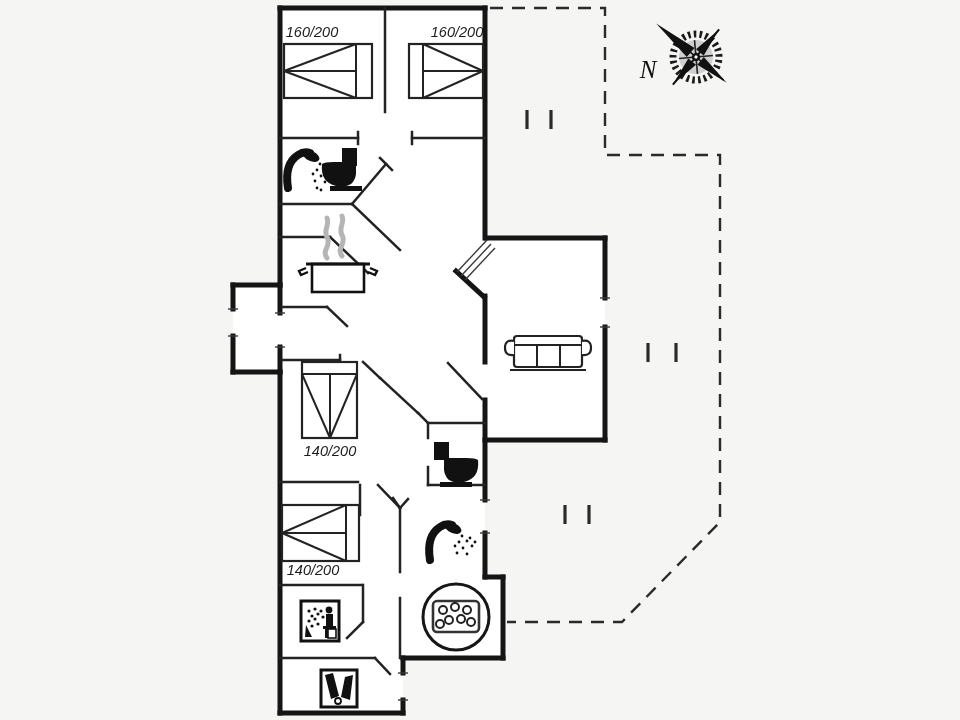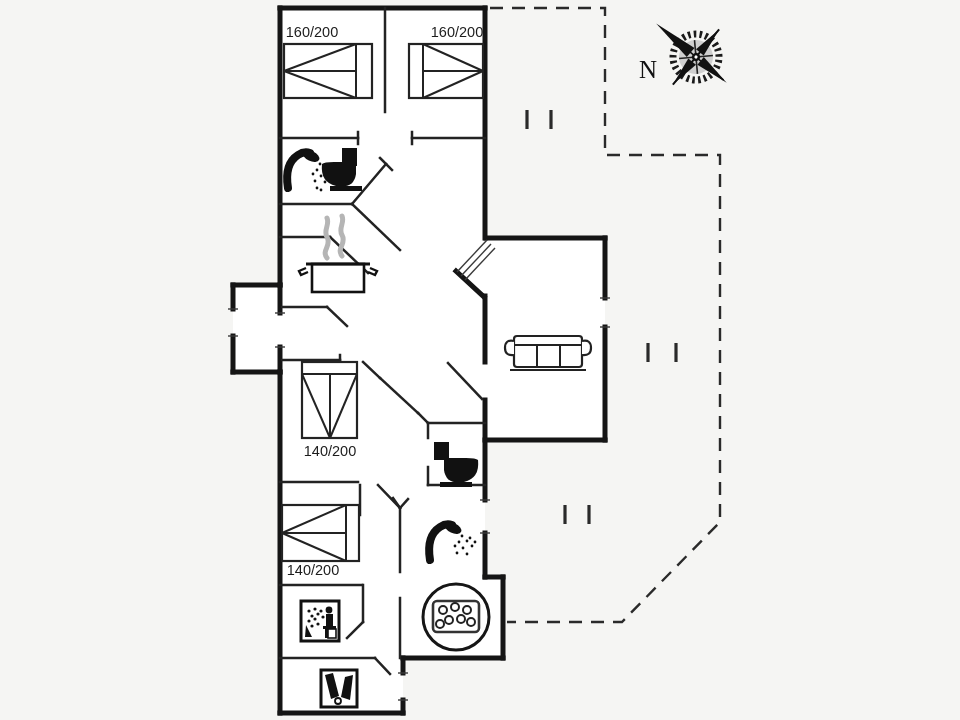--- a/index.html
+++ b/index.html
@@ -1,17 +1,17 @@
 <!DOCTYPE html>
 <html><head>
 <meta charset="utf-8">
 <style>
   html,body{margin:0;padding:0;background:#f5f5f3;}
   .stage{position:relative;width:778px;height:720px;background:#f5f5f3;overflow:hidden;
-         font-family:"Liberation Sans",sans-serif;}
+         font-family:"Liberation Sans",sans-serif;font-style:italic;}
   svg{position:absolute;left:0;top:0;}
   .wall{stroke:#151515;stroke-width:5;stroke-linecap:square;fill:none;}
   .iw{stroke:#232323;stroke-width:2.5;stroke-linecap:square;fill:none;}
   .bed{stroke:#232323;stroke-width:2.2;fill:#ffffff;}
   .bedl{stroke:#232323;stroke-width:2;fill:none;}
   .dash{stroke:#2a2a2a;stroke-width:2.4;fill:none;stroke-dasharray:13 9;}
   .tick{stroke:#2a2a2a;stroke-width:3.2;stroke-linecap:butt;}
   .jamb{stroke:#3a3a3a;stroke-width:1.4;}
   .lbl{font-family:"Liberation Sans",sans-serif;font-size:14.5px;fill:#1c1c1c;}
   .north{font-family:"Liberation Serif",serif;font-size:25px;fill:#111;}

